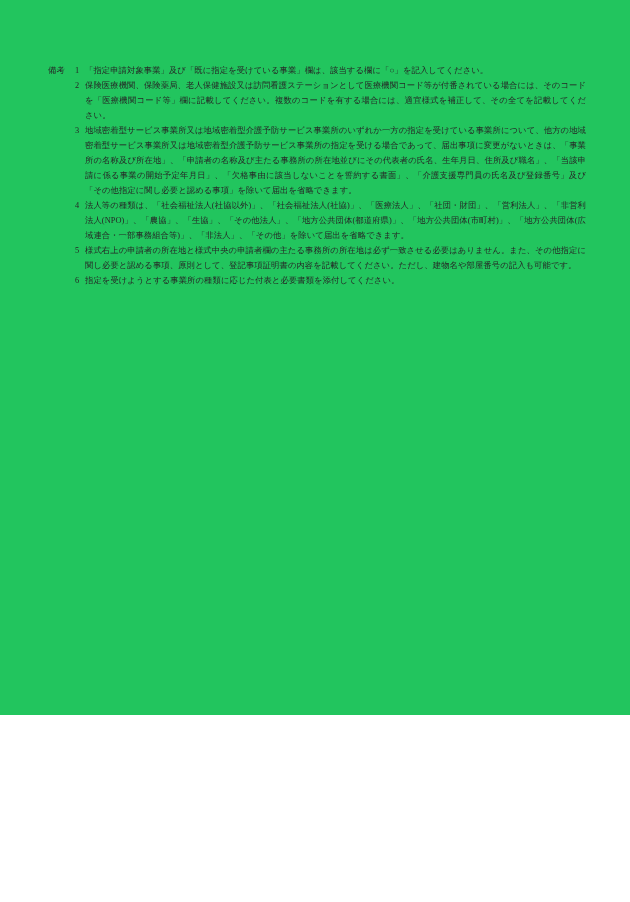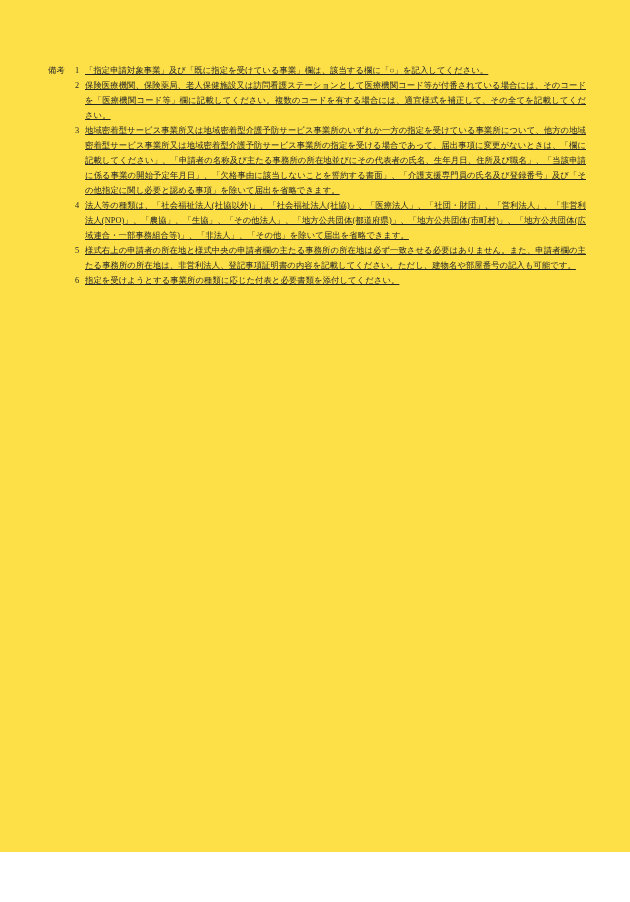--- a/index.html
+++ b/index.html
@@ -3,22 +3,22 @@
 <meta charset="utf-8">
 <style>
   html, body {
     margin: 0;
     padding: 0;
     background: #ffffff;
   }
   .page {
     position: relative;
     width: 630px;
-    height: 852px;
-    background: #fde047;
+    height: 715px;
+    background: #22c55e;
     overflow: hidden;
     font-family: "Liberation Serif", "DejaVu Serif", serif;
     color: #262626;
   }
   .remarks {
     position: absolute;
     left: 48px;
     top: 63px;
     width: 538px;
     display: flex;
@@ -42,21 +42,20 @@
   }
   .remark-number {
     width: 10px;
     flex: 0 0 10px;
   }
   .remark-text {
     flex: 1 1 auto;
     min-width: 0;
     text-align: justify;
     text-justify: inter-ideograph;
-    text-decoration: underline;
   }
 </style>
 </head>
 <body>
 
 <div class="page">
   <div class="remarks">
     <div class="remarks-label">備考</div>
     <div class="remarks-list">
 
@@ -65,31 +64,31 @@
         <div class="remark-text">「指定申請対象事業」及び「既に指定を受けている事業」欄は、該当する欄に「○」を記入してください。</div>
       </div>
 
       <div class="remark-item">
         <div class="remark-number">2</div>
         <div class="remark-text">保険医療機関、保険薬局、老人保健施設又は訪問看護ステーションとして医療機関コード等が付番されている場合には、そのコードを「医療機関コード等」欄に記載してください。複数のコードを有する場合には、適宜様式を補正して、その全てを記載してください。</div>
       </div>
 
       <div class="remark-item">
         <div class="remark-number">3</div>
-        <div class="remark-text">地域密着型サービス事業所又は地域密着型介護予防サービス事業所のいずれか一方の指定を受けている事業所について、他方の地域密着型サービス事業所又は地域密着型介護予防サービス事業所の指定を受ける場合であって、届出事項に変更がないときは、「欄に記載してください」、「申請者の名称及び主たる事務所の所在地並びにその代表者の氏名、生年月日、住所及び職名」、「当該申請に係る事業の開始予定年月日」、「欠格事由に該当しないことを誓約する書面」、「介護支援専門員の氏名及び登録番号」及び「その他指定に関し必要と認める事項」を除いて届出を省略できます。</div>
+        <div class="remark-text">地域密着型サービス事業所又は地域密着型介護予防サービス事業所のいずれか一方の指定を受けている事業所について、他方の地域密着型サービス事業所又は地域密着型介護予防サービス事業所の指定を受ける場合であって、届出事項に変更がないときは、「事業所の名称及び所在地」、「申請者の名称及び主たる事務所の所在地並びにその代表者の氏名、生年月日、住所及び職名」、「当該申請に係る事業の開始予定年月日」、「欠格事由に該当しないことを誓約する書面」、「介護支援専門員の氏名及び登録番号」及び「その他指定に関し必要と認める事項」を除いて届出を省略できます。</div>
       </div>
 
       <div class="remark-item">
         <div class="remark-number">4</div>
         <div class="remark-text">法人等の種類は、「社会福祉法人(社協以外)」、「社会福祉法人(社協)」、「医療法人」、「社団・財団」、「営利法人」、「非営利法人(NPO)」、「農協」、「生協」、「その他法人」、「地方公共団体(都道府県)」、「地方公共団体(市町村)」、「地方公共団体(広域連合・一部事務組合等)」、「非法人」、「その他」を除いて届出を省略できます。</div>
       </div>
 
       <div class="remark-item">
         <div class="remark-number">5</div>
-        <div class="remark-text">様式右上の申請者の所在地と様式中央の申請者欄の主たる事務所の所在地は必ず一致させる必要はありません。また、申請者欄の主たる事務所の所在地は、非営利法人、登記事項証明書の内容を記載してください。ただし、建物名や部屋番号の記入も可能です。</div>
+        <div class="remark-text">様式右上の申請者の所在地と様式中央の申請者欄の主たる事務所の所在地は必ず一致させる必要はありません。また、その他指定に関し必要と認める事項、原則として、登記事項証明書の内容を記載してください。ただし、建物名や部屋番号の記入も可能です。</div>
       </div>
 
       <div class="remark-item">
         <div class="remark-number">6</div>
         <div class="remark-text">指定を受けようとする事業所の種類に応じた付表と必要書類を添付してください。</div>
       </div>
 
     </div>
   </div>
 </div>

